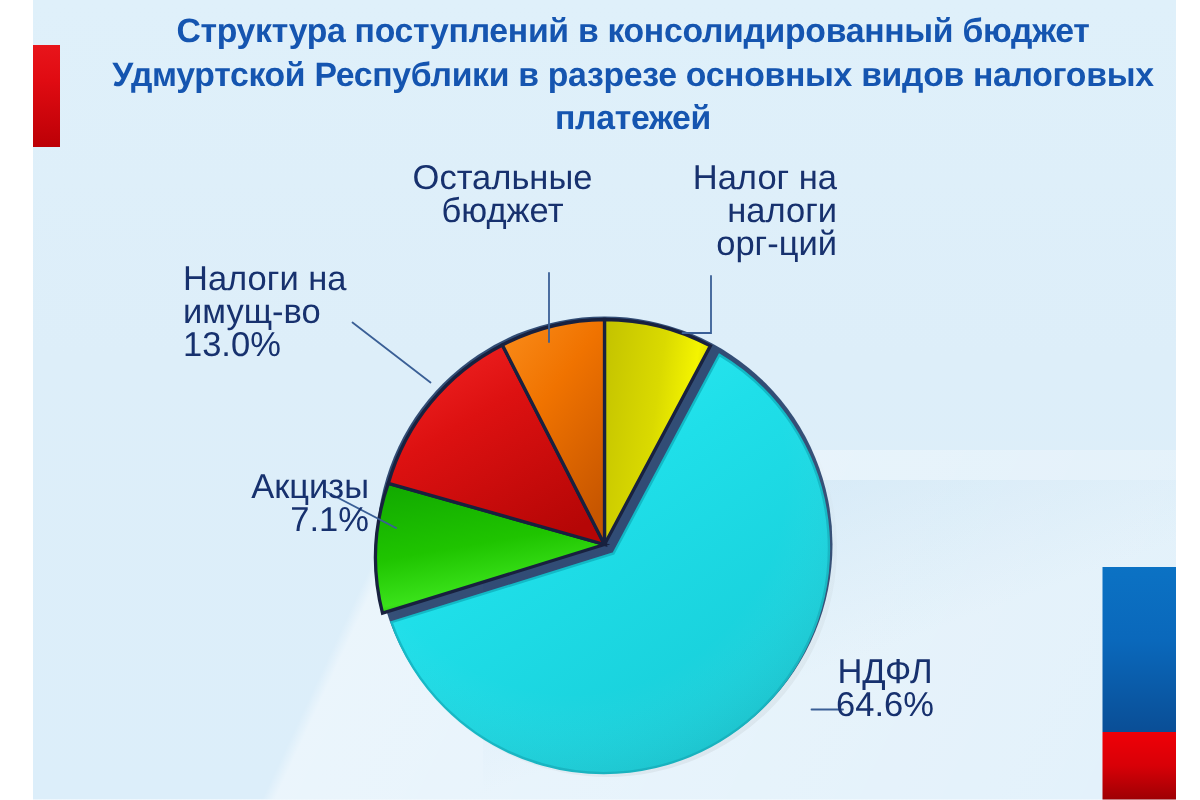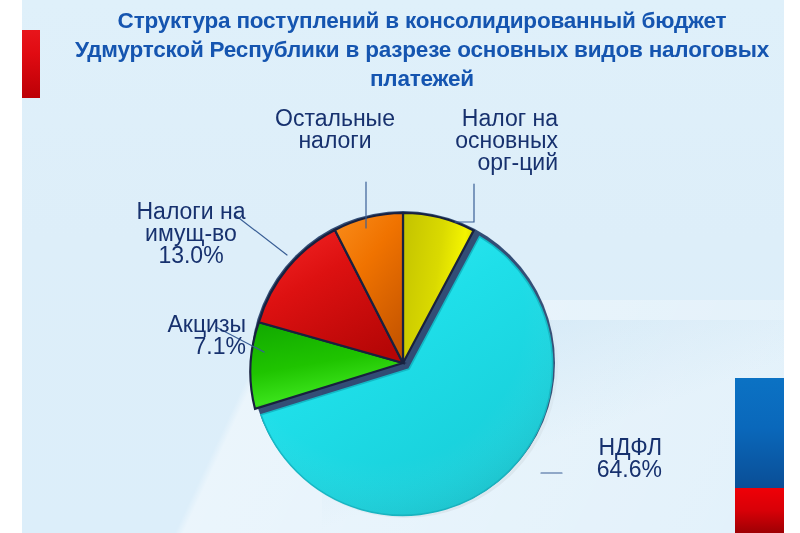--- a/index.html
+++ b/index.html
@@ -118,23 +118,23 @@
     color: #17316e;
     font-weight: normal;
     font-size: 23px;
     line-height: 22px;
     white-space: nowrap;
   }
   .label .pct { display: block; }
 
   #label-ostalnye { left: 248px; top: 107px; width: 130px; text-align: center; }
   #label-pribyl   { left: 412px; top: 107px; width: 124px; text-align: right; }
-  #label-imush    { left: 100px; top: 200px; width: 138px; text-align: center; }
+  #label-imush    { left: 100px; top: 174px; width: 138px; }
   #label-akcizy   { left: 100px; top: 313px; width: 124px; text-align: right; }
-  #label-ndfl     { left: 530px; top: 436px; width: 110px; text-align: right; }
+  #label-ndfl     { left: 513px; top: 436px; width: 110px; text-align: center; }
 </style>
 </head>
 <body>
 
 <div id="slide">
 
   <div id="canvas">
 
     <div id="diagonal-wedge-1"></div>
     <div id="diagonal-wedge-2"></div>
@@ -202,26 +202,26 @@
           <path d="M 213 215 L 265 255"></path>
 
           <path d="M 194 327 L 242 352"></path>
 
           <path d="M 519 473 L 540 473"></path>
         </g>
       </svg>
 
       <div class="label" id="label-ostalnye">
         <span>Остальные</span><br>
-        <span>налоги</span>
+        <span>бюджет</span>
       </div>
 
       <div class="label" id="label-pribyl">
         <span>Налог на</span><br>
-        <span>основных</span><br>
+        <span>налоги</span><br>
         <span>орг-ций</span>
       </div>
 
       <div class="label" id="label-imush">
         <span>Налоги на</span><br>
         <span>имущ-во</span>
         <span class="pct">13.0%</span>
       </div>
 
       <div class="label" id="label-akcizy">

